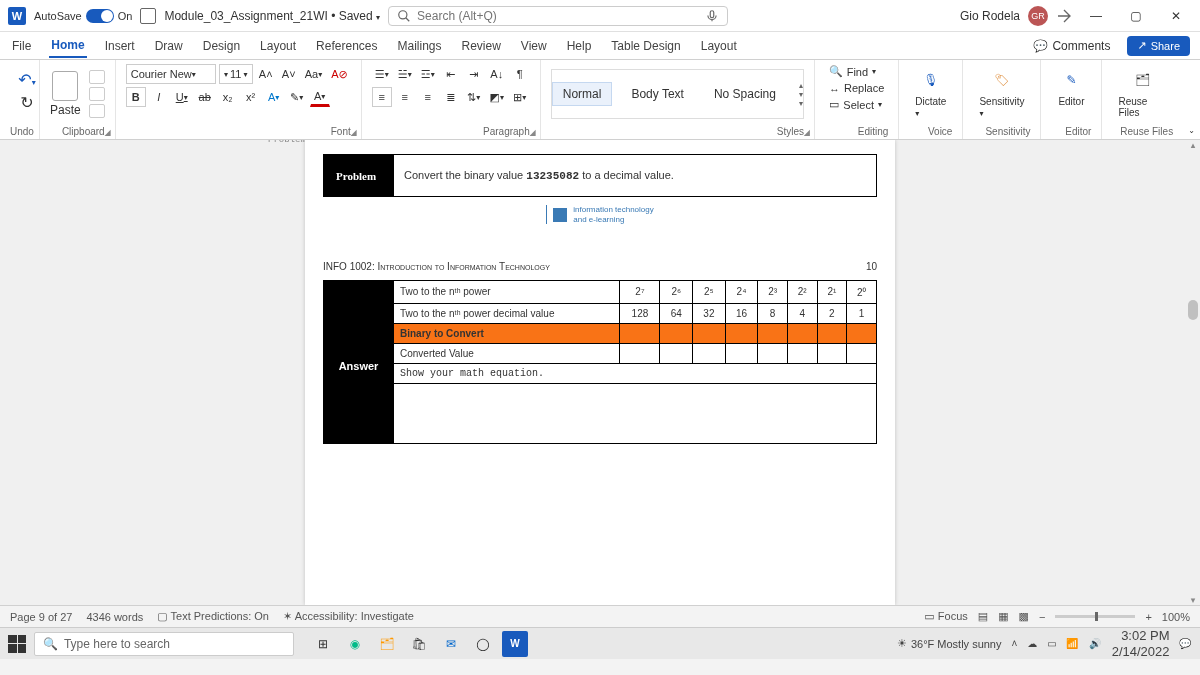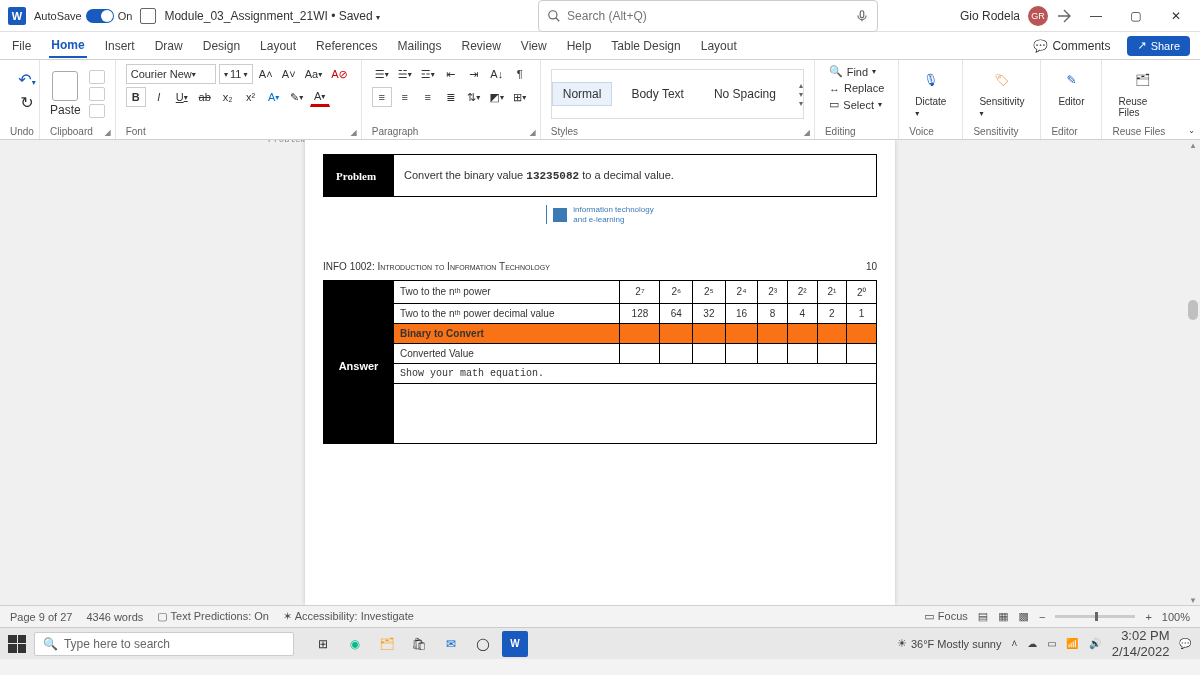--- a/index.html
+++ b/index.html
@@ -6,39 +6,39 @@
 body { width: 1200px; height: 675px; background: #f3f3f3; overflow: hidden; font-size: 12px; color: #333; position: relative; }
 
 
 .titlebar { height: 32px; background: #fff; display: flex; align-items: center; padding: 0 8px; gap: 8px; border-bottom: 1px solid #e0e0e0; }
 .w-icon { width: 18px; height: 18px; background: #185abd; color: #fff; display: flex; align-items: center; justify-content: center; font-weight: bold; font-size: 11px; border-radius: 2px; }
 .autosave { display: flex; align-items: center; gap: 4px; font-size: 11px; }
 .toggle { width: 28px; height: 14px; background: #185abd; border-radius: 7px; position: relative; }
 .toggle::after { content: ""; position: absolute; right: 1px; top: 1px; width: 12px; height: 12px; background: #fff; border-radius: 50%; }
 .save-icon { width: 16px; height: 16px; border: 1px solid #666; border-radius: 2px; position: relative; }
 .doc-name { font-size: 12px; color: #333; }
-.searchbox { flex: 0 0 340px; margin-left: 150px; height: 32px; border: 1px solid #ccc; border-radius: 4px; display: flex; align-items: center; padding: 0 8px; gap: 6px; background: #fff; }
+.searchbox { flex: 0 0 340px; height: 20px; border: 1px solid #ccc; border-radius: 4px; display: flex; align-items: center; padding: 0 8px; gap: 6px; background: #fff; }
 .searchbox svg { width: 14px; height: 14px; fill: none; stroke: #666; stroke-width: 2; }
 .searchbox input { border: none; outline: none; font-size: 12px; flex: 1; }
 .titlebar-right { margin-left: auto; display: flex; align-items: center; gap: 8px; }
 .avatar { width: 20px; height: 20px; border-radius: 50%; background: #b55; color: #fff; display: flex; align-items: center; justify-content: center; font-size: 9px; }
 .win-btn { width: 32px; height: 24px; display: flex; align-items: center; justify-content: center; font-size: 12px; }
 
 
 .tabs-row { height: 28px; background: #fff; display: flex; align-items: center; padding: 0 10px; gap: 16px; border-bottom: 1px solid #d0d0d0; }
 .tab { font-size: 12px; color: #444; padding: 4px 2px; cursor: pointer; }
 .tab.active { border-bottom: 2px solid #185abd; color: #185abd; font-weight: 600; }
 .tabs-right { margin-left: auto; display: flex; gap: 8px; }
 .comments-btn { display: flex; align-items: center; gap: 4px; padding: 2px 8px; border: 1px solid transparent; border-radius: 4px; }
 .share-btn { background: #185abd; color: #fff; padding: 3px 10px; border-radius: 4px; display: flex; align-items: center; gap: 4px; font-size: 11px; }
 
 
 .ribbon { height: 80px; background: #fff; display: flex; border-bottom: 1px solid #d0d0d0; }
 .ribbon-group { border-right: 1px solid #e5e5e5; padding: 4px 10px 2px; display: flex; flex-direction: column; justify-content: space-between; position: relative; }
-.group-label { font-size: 10px; color: #666; text-align: left; margin-top: 2px; }
+.group-label { font-size: 10px; color: #666; text-align: right; margin-top: 2px; }
 .group-body { display: flex; align-items: center; gap: 4px; flex: 1; }
 .undo-col { width: 34px; display: flex; flex-direction: column; align-items: center; gap: 4px; padding-top: 6px; }
 .paste-big { display: flex; flex-direction: column; align-items: center; gap: 2px; }
 .paste-icon { width: 26px; height: 30px; border: 1px solid #aaa; border-radius: 3px; position: relative; background: #fff; }
 .clip-mini { display: flex; flex-direction: column; gap: 3px; margin-left: 4px; }
 .mini-ico { width: 16px; height: 14px; border: 1px solid #ccc; border-radius: 2px; }
 
 .font-top { display: flex; gap: 3px; align-items: center; }
 .font-name { width: 90px; height: 20px; border: 1px solid #ccc; font-size: 11px; padding: 0 4px; display: flex; align-items: center; justify-content: flex-start; }
 .font-size { width: 34px; height: 20px; border: 1px solid #ccc; font-size: 11px; display: flex; align-items: center; justify-content: center; }

